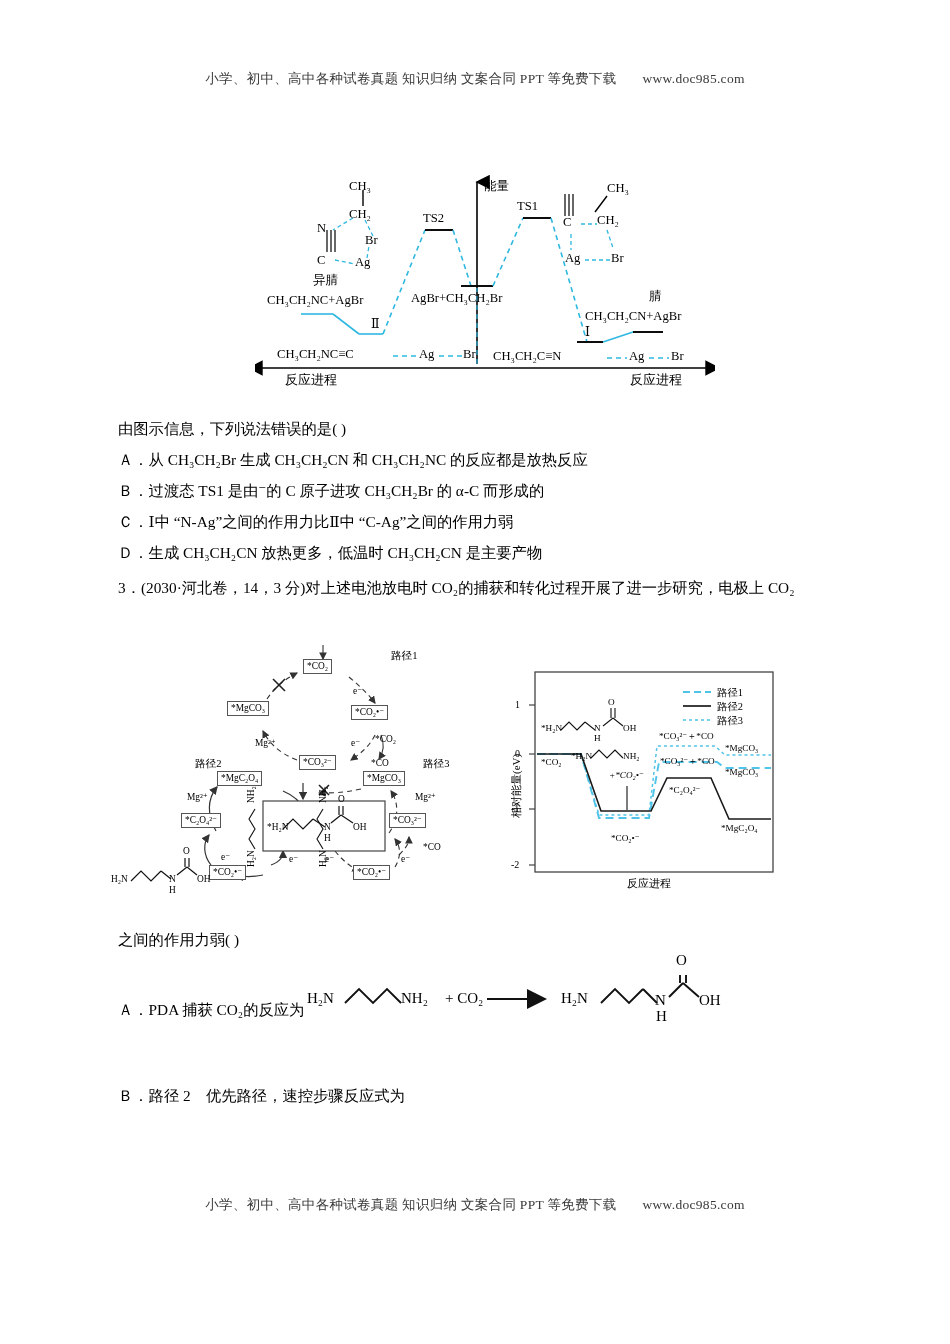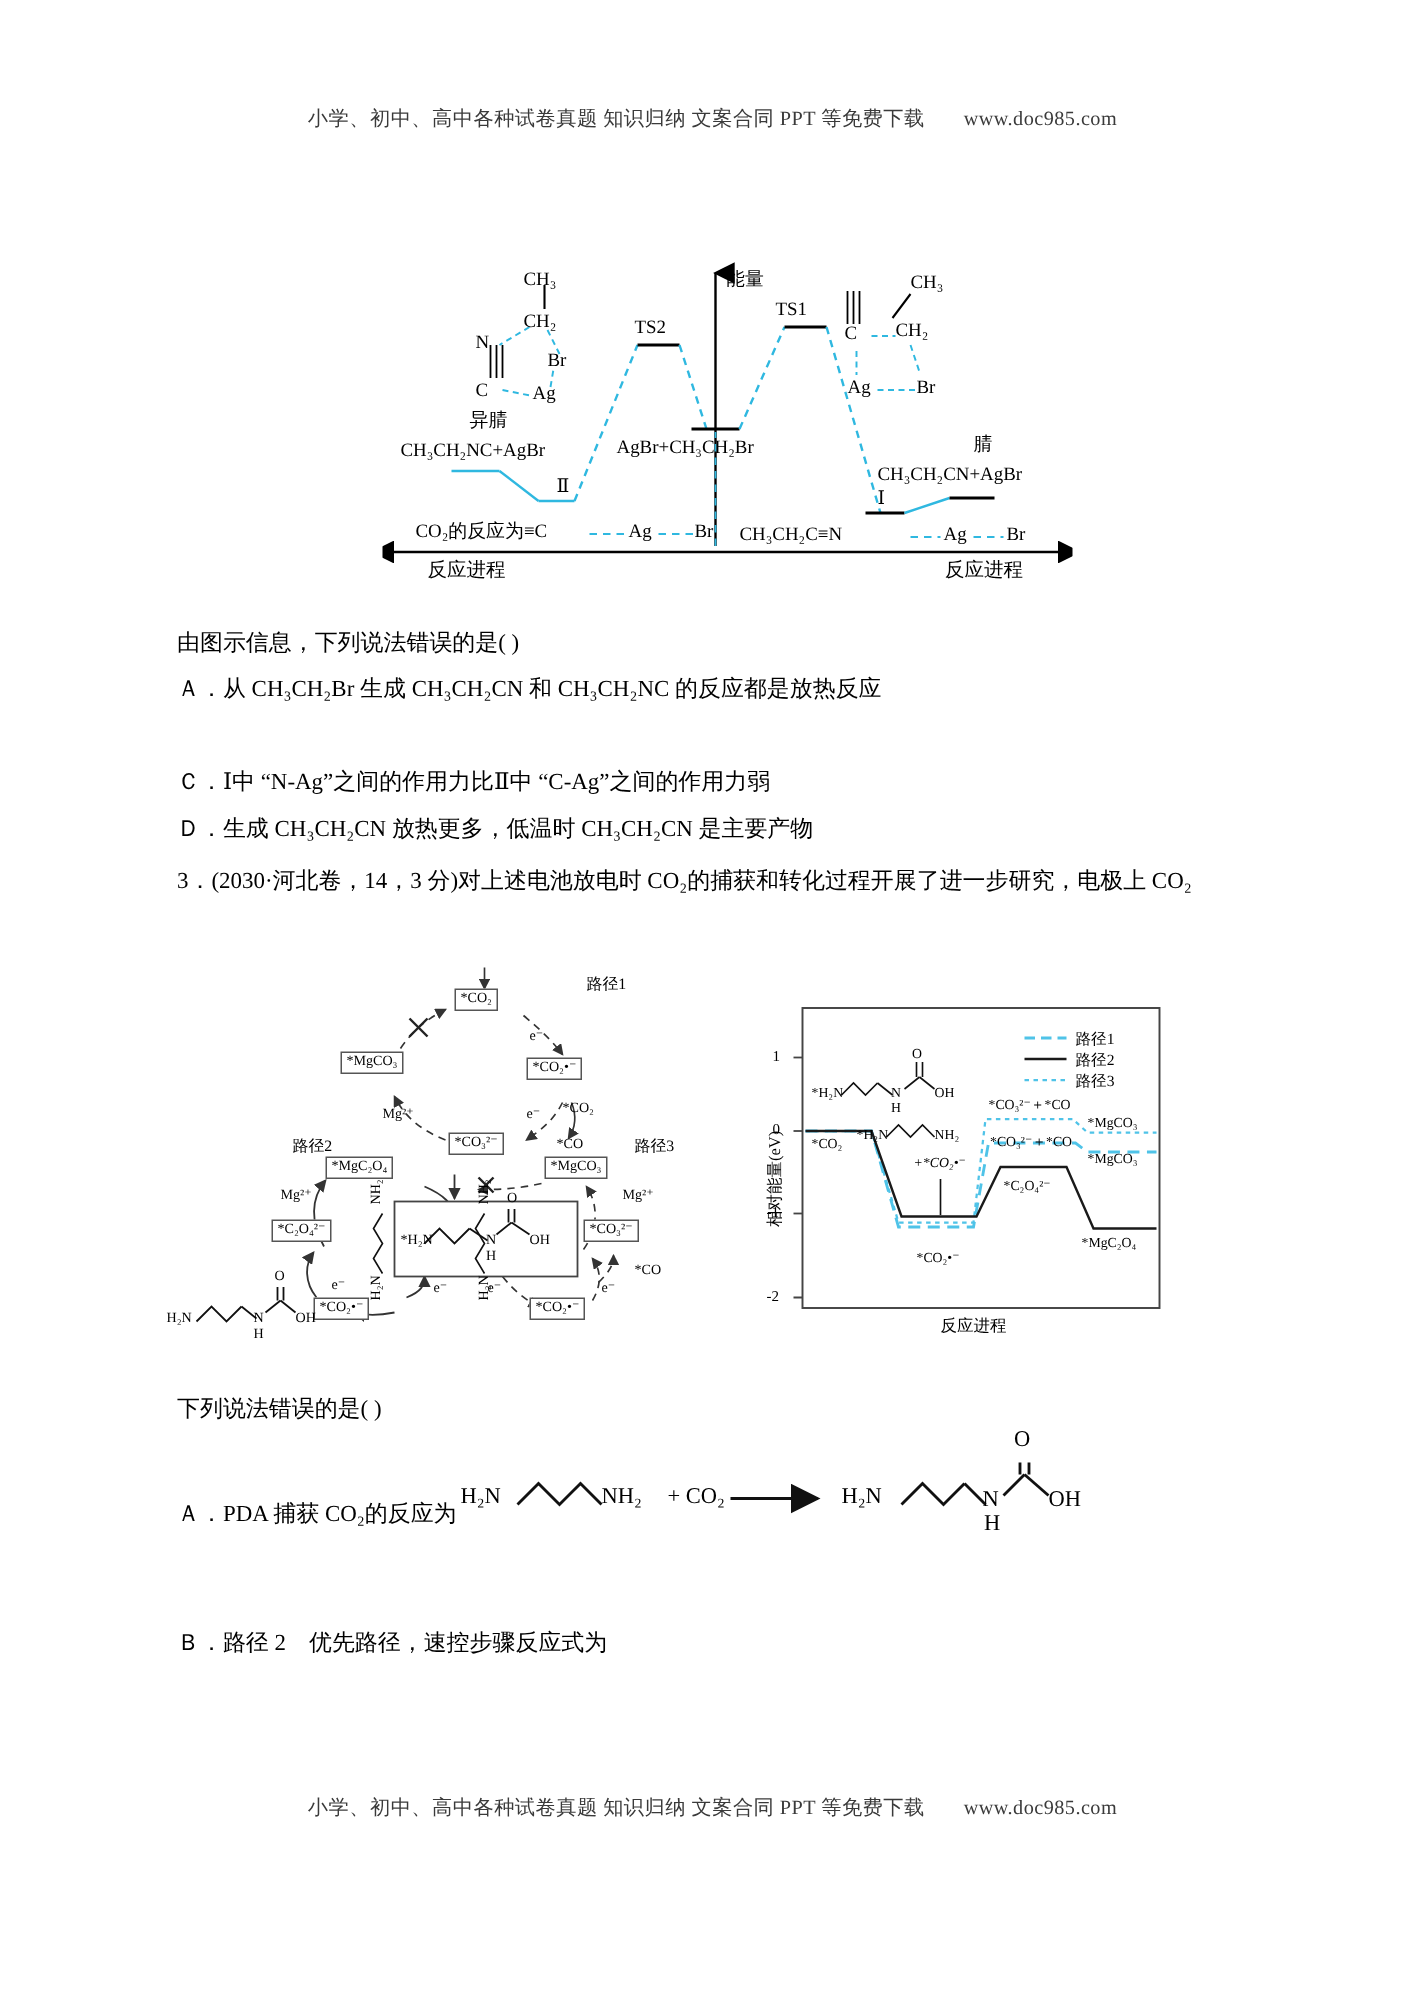--- a/index.html
+++ b/index.html
@@ -141,21 +141,21 @@
     <div class="f1lab" style="left:94px;top:12px;">CH₃</div>
     <div class="f1lab" style="left:94px;top:40px;">CH₂</div>
     <div class="f1lab" style="left:62px;top:54px;">N</div>
     <div class="f1lab" style="left:62px;top:86px;">C</div>
     <div class="f1lab" style="left:100px;top:88px;">Ag</div>
     <div class="f1lab" style="left:110px;top:66px;">Br</div>
 
     <div class="f1lab" style="left:58px;top:106px;">异腈</div>
     <div class="f1lab" style="left:12px;top:126px;">CH₃CH₂NC+AgBr</div>
     <div class="f1lab" style="left:116px;top:150px;">Ⅱ</div>
-    <div class="f1lab" style="left:22px;top:180px;">CO₂的反应为≡C</div>
+    <div class="f1lab" style="left:22px;top:180px;">CH₃CH₂NC≡C</div>
     <div class="f1lab" style="left:164px;top:180px;">Ag</div>
     <div class="f1lab" style="left:208px;top:180px;">Br</div>
 
     <div class="f1lab" style="left:168px;top:44px;">TS2</div>
     <div class="f1lab" style="left:156px;top:124px;">AgBr+CH₃CH₂Br</div>
     <div class="f1lab" style="left:262px;top:32px;">TS1</div>
 
     <div class="f1lab" style="left:306px;top:14px;"></div>
     <div class="f1lab" style="left:308px;top:48px;">C</div>
     <div class="f1lab" style="left:352px;top:14px;">CH₃</div>
@@ -169,20 +169,21 @@
     <div class="f1lab" style="left:238px;top:182px;">CH₃CH₂C≡N</div>
     <div class="f1lab" style="left:374px;top:182px;">Ag</div>
     <div class="f1lab" style="left:416px;top:182px;">Br</div>
   </div>
 
   <div class="tx" style="left:285px;top:371px;font-size:13px;">反应进程</div>
   <div class="tx" style="left:630px;top:371px;font-size:13px;">反应进程</div>
 
   <div class="tx" style="left:118px;top:419px;">由图示信息，下列说法错误的是(  )</div>
   <div class="tx" style="left:118px;top:450px;">Ａ．从 CH₃CH₂Br 生成 CH₃CH₂CN 和 CH₃CH₂NC 的反应都是放热反应</div>
+  <div class="tx" style="left:118px;top:481px;">Ｂ．过渡态 TS1 是由⁻的 C 原子进攻 CH₃CH₂Br 的 α-C 而形成的</div>
   <div class="tx" style="left:118px;top:543px;">Ｄ．生成 CH₃CH₂CN 放热更多，低温时 CH₃CH₂CN 是主要产物</div>
   <div class="tx" style="left:118px;top:512px;">Ｃ．Ⅰ中 “N-Ag”之间的作用力比Ⅱ中 “C-Ag”之间的作用力弱</div>
 
   <div class="tx" style="left:118px;top:578px;">3．(2030·河北卷，14，3 分)对上述电池放电时 CO₂的捕获和转化过程开展了进一步研究，电极上 CO₂</div>
 
   <div id="fig2">
     <svg width="400" height="272" viewBox="0 0 400 272">
       <defs>
         <marker id="a2" markerWidth="7" markerHeight="7" refX="6" refY="3.5" orient="auto">
           <path d="M0,0 L7,3.5 L0,7 z" fill="#333"></path>
@@ -374,21 +375,21 @@
     <div class="f3lab" style="left:108px;top:176px;">*CO₂•⁻</div>
     <div class="f3lab" style="left:166px;top:128px;">*C₂O₄²⁻</div>
     <div class="f3lab" style="left:218px;top:166px;">*MgC₂O₄</div>
     <div class="f3lab" style="left:156px;top:74px;">*CO₃²⁻＋*CO</div>
     <div class="f3lab" style="left:157px;top:99px;">*CO₃²⁻＋*CO</div>
     <div class="f3lab" style="left:222px;top:86px;">*MgCO₃</div>
     <div class="f3lab" style="left:222px;top:110px;">*MgCO₃</div>
     <div class="f3lab" style="left:106px;top:113px;font-style:italic;">+*CO₂•⁻</div>
   </div>
 
-  <div class="tx" style="left:118px;top:930px;">下列说法错误的是(    )</div>
+  <div class="tx" style="left:118px;top:930px;">之间的作用力弱(    )</div>
 
   <div class="tx" style="left:118px;top:1000px;">Ａ．PDA 捕获 CO₂的反应为</div>
 
   <div id="eqA">
     <svg width="470" height="90" viewBox="0 0 470 90">
       <defs>
         <marker id="aEq" markerWidth="10" markerHeight="10" refX="9" refY="5" orient="auto">
           <path d="M0,0 L10,5 L0,10 z" fill="#111"></path>
         </marker>
       </defs>

